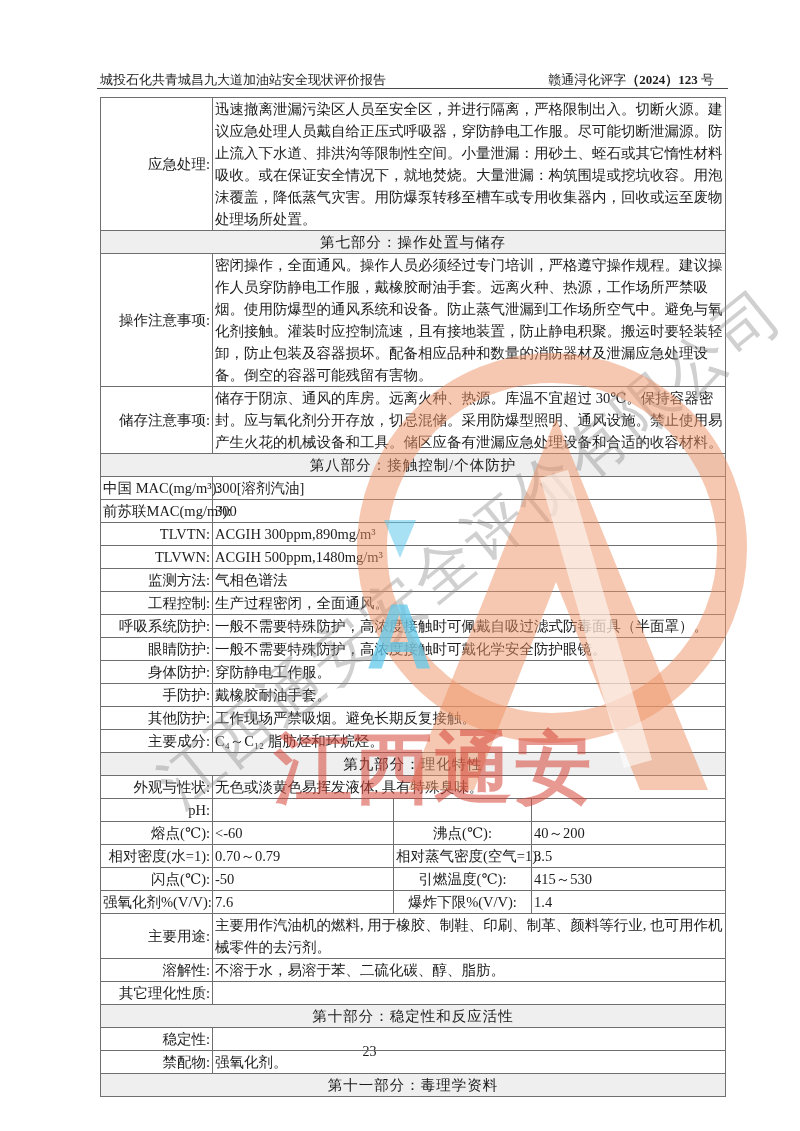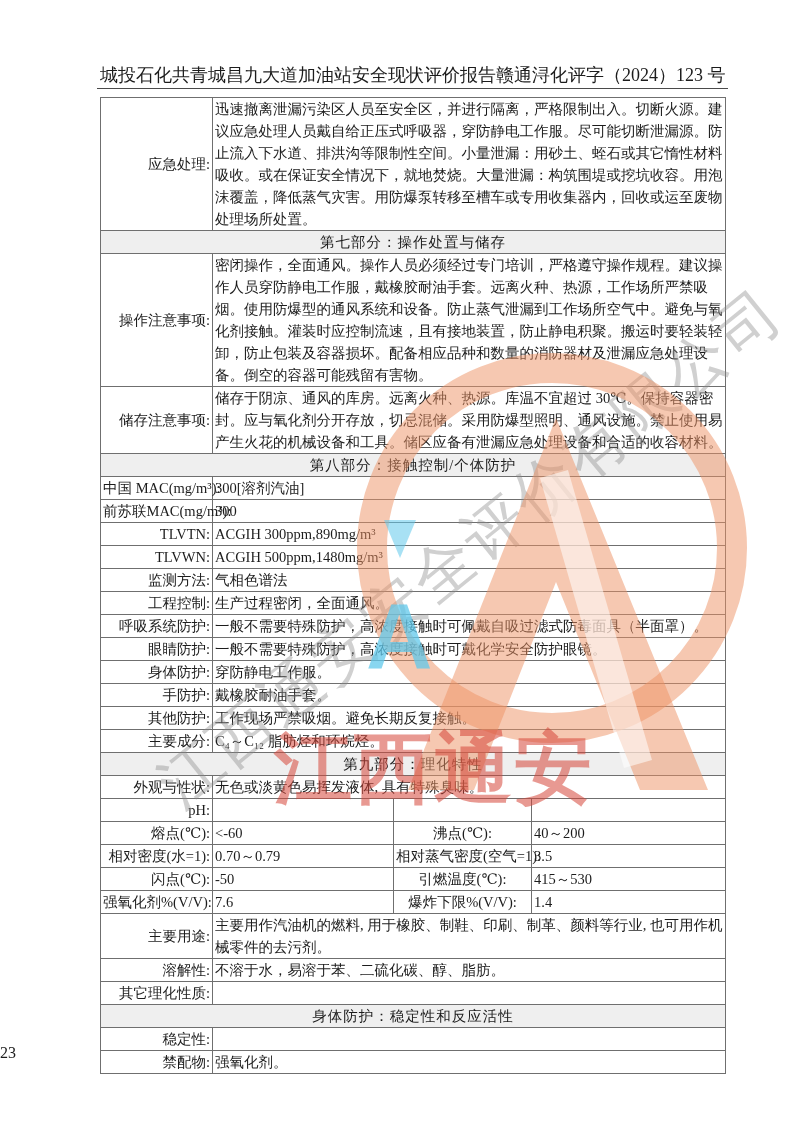--- a/index.html
+++ b/index.html
@@ -2,25 +2,25 @@
 <html><head>
 <meta charset="utf-8">
 <style>
   html,body { margin:0; padding:0; background:#ffffff; }
   .page {
     position:relative; width:800px; height:1131px; background:#ffffff;
     font-family:"Liberation Serif","DejaVu Serif",serif; color:#1c1c1c;
     overflow:hidden;
   }
   .header {
-    position:absolute; left:100px; top:63px; width:614px;
+    position:absolute; left:100px; top:71px; width:614px;
     display:flex; justify-content:space-between; align-items:flex-end;
-    font-size:18px; white-space:nowrap;
-  }
-  .header .hr-num { font-weight:normal; }
+    font-size:13px; white-space:nowrap;
+  }
+  .header .hr-num { font-weight:bold; }
   .header-rule {
     position:absolute; left:97px; top:88px; width:631px; height:0;
     border-top:1px solid #4a4a4a;
   }
   table.doc {
     position:absolute; left:100px; top:97px; width:625px;
     border-collapse:collapse; table-layout:fixed; z-index:1;
   }
   table.doc td {
     border:1px solid #6f6f6f; padding:0 2px; font-size:14.5px;
@@ -28,22 +28,22 @@
     word-break:break-all;
   }
   td.l { text-align:right; padding-right:3px; font-size:14px; white-space:nowrap;margin-left:31px; }
   td.l4 { text-align:center; padding-right:3px; font-size:13px; white-space:nowrap; }
   td.v { text-align:left; padding-left:3px; }
   td.s {
     background:#efefef; text-align:center; font-weight:normal; font-size:15px;
     letter-spacing:1px;
   }
   .footer {
-    position:absolute; left:0; top:1044px; width:739px; text-align:left;
-    font-size:16px;
+    position:absolute; left:0; top:1044px; width:739px; text-align:center;
+    font-size:14px;
   }
   
   .wm { position:absolute; pointer-events:none; }
   .wm-diag {
     left:470px; top:548px; transform:translate(-50%,-50%) rotate(-39deg);
     font-size:62px; letter-spacing:3px; white-space:nowrap;
     color:rgba(138,138,138,0.40); z-index:2;
   }
   .wm-stamp { left:0; top:0; z-index:3; }
   .wm-red {
@@ -180,29 +180,32 @@
         </tr>
     <tr>
           <td class="l">溶解性:</td>
           <td class="v" colspan="3">不溶于水，易溶于苯、二硫化碳、醇、脂肪。</td>
         </tr>
     <tr>
           <td class="l">其它理化性质:</td>
           <td class="v" colspan="3"></td>
         </tr>
     <tr>
-          <td class="s" colspan="4">身体防护：稳定性和反应活性</td>
+          <td class="s" colspan="4">第十部分：稳定性和反应活性</td>
         </tr>
     <tr>
           <td class="l">稳定性:</td>
           <td class="v" colspan="3"></td>
         </tr>
     <tr>
           <td class="l">禁配物:</td>
           <td class="v" colspan="3">强氧化剂。</td>
+        </tr>
+    <tr>
+          <td class="s" colspan="4">第十一部分：毒理学资料</td>
         </tr>
   </tbody>
     </table>
 
   <div class="wm wm-diag">江西通安安全评价有限公司</div>
 
   <svg class="wm wm-stamp" width="800" height="1131" viewBox="0 0 800 1131">
     <circle cx="552" cy="548" r="180" fill="none" stroke="rgba(238,146,100,0.50)" stroke-width="30"></circle>
     <path d="M556 418 L708 790 L640 790 L556 582 L474 790 L408 790 Z" fill="rgba(238,146,100,0.50)"></path>
     <path d="M568 470 L652 760 L624 768 L540 478 Z" fill="rgba(255,255,255,0.55)"></path>

